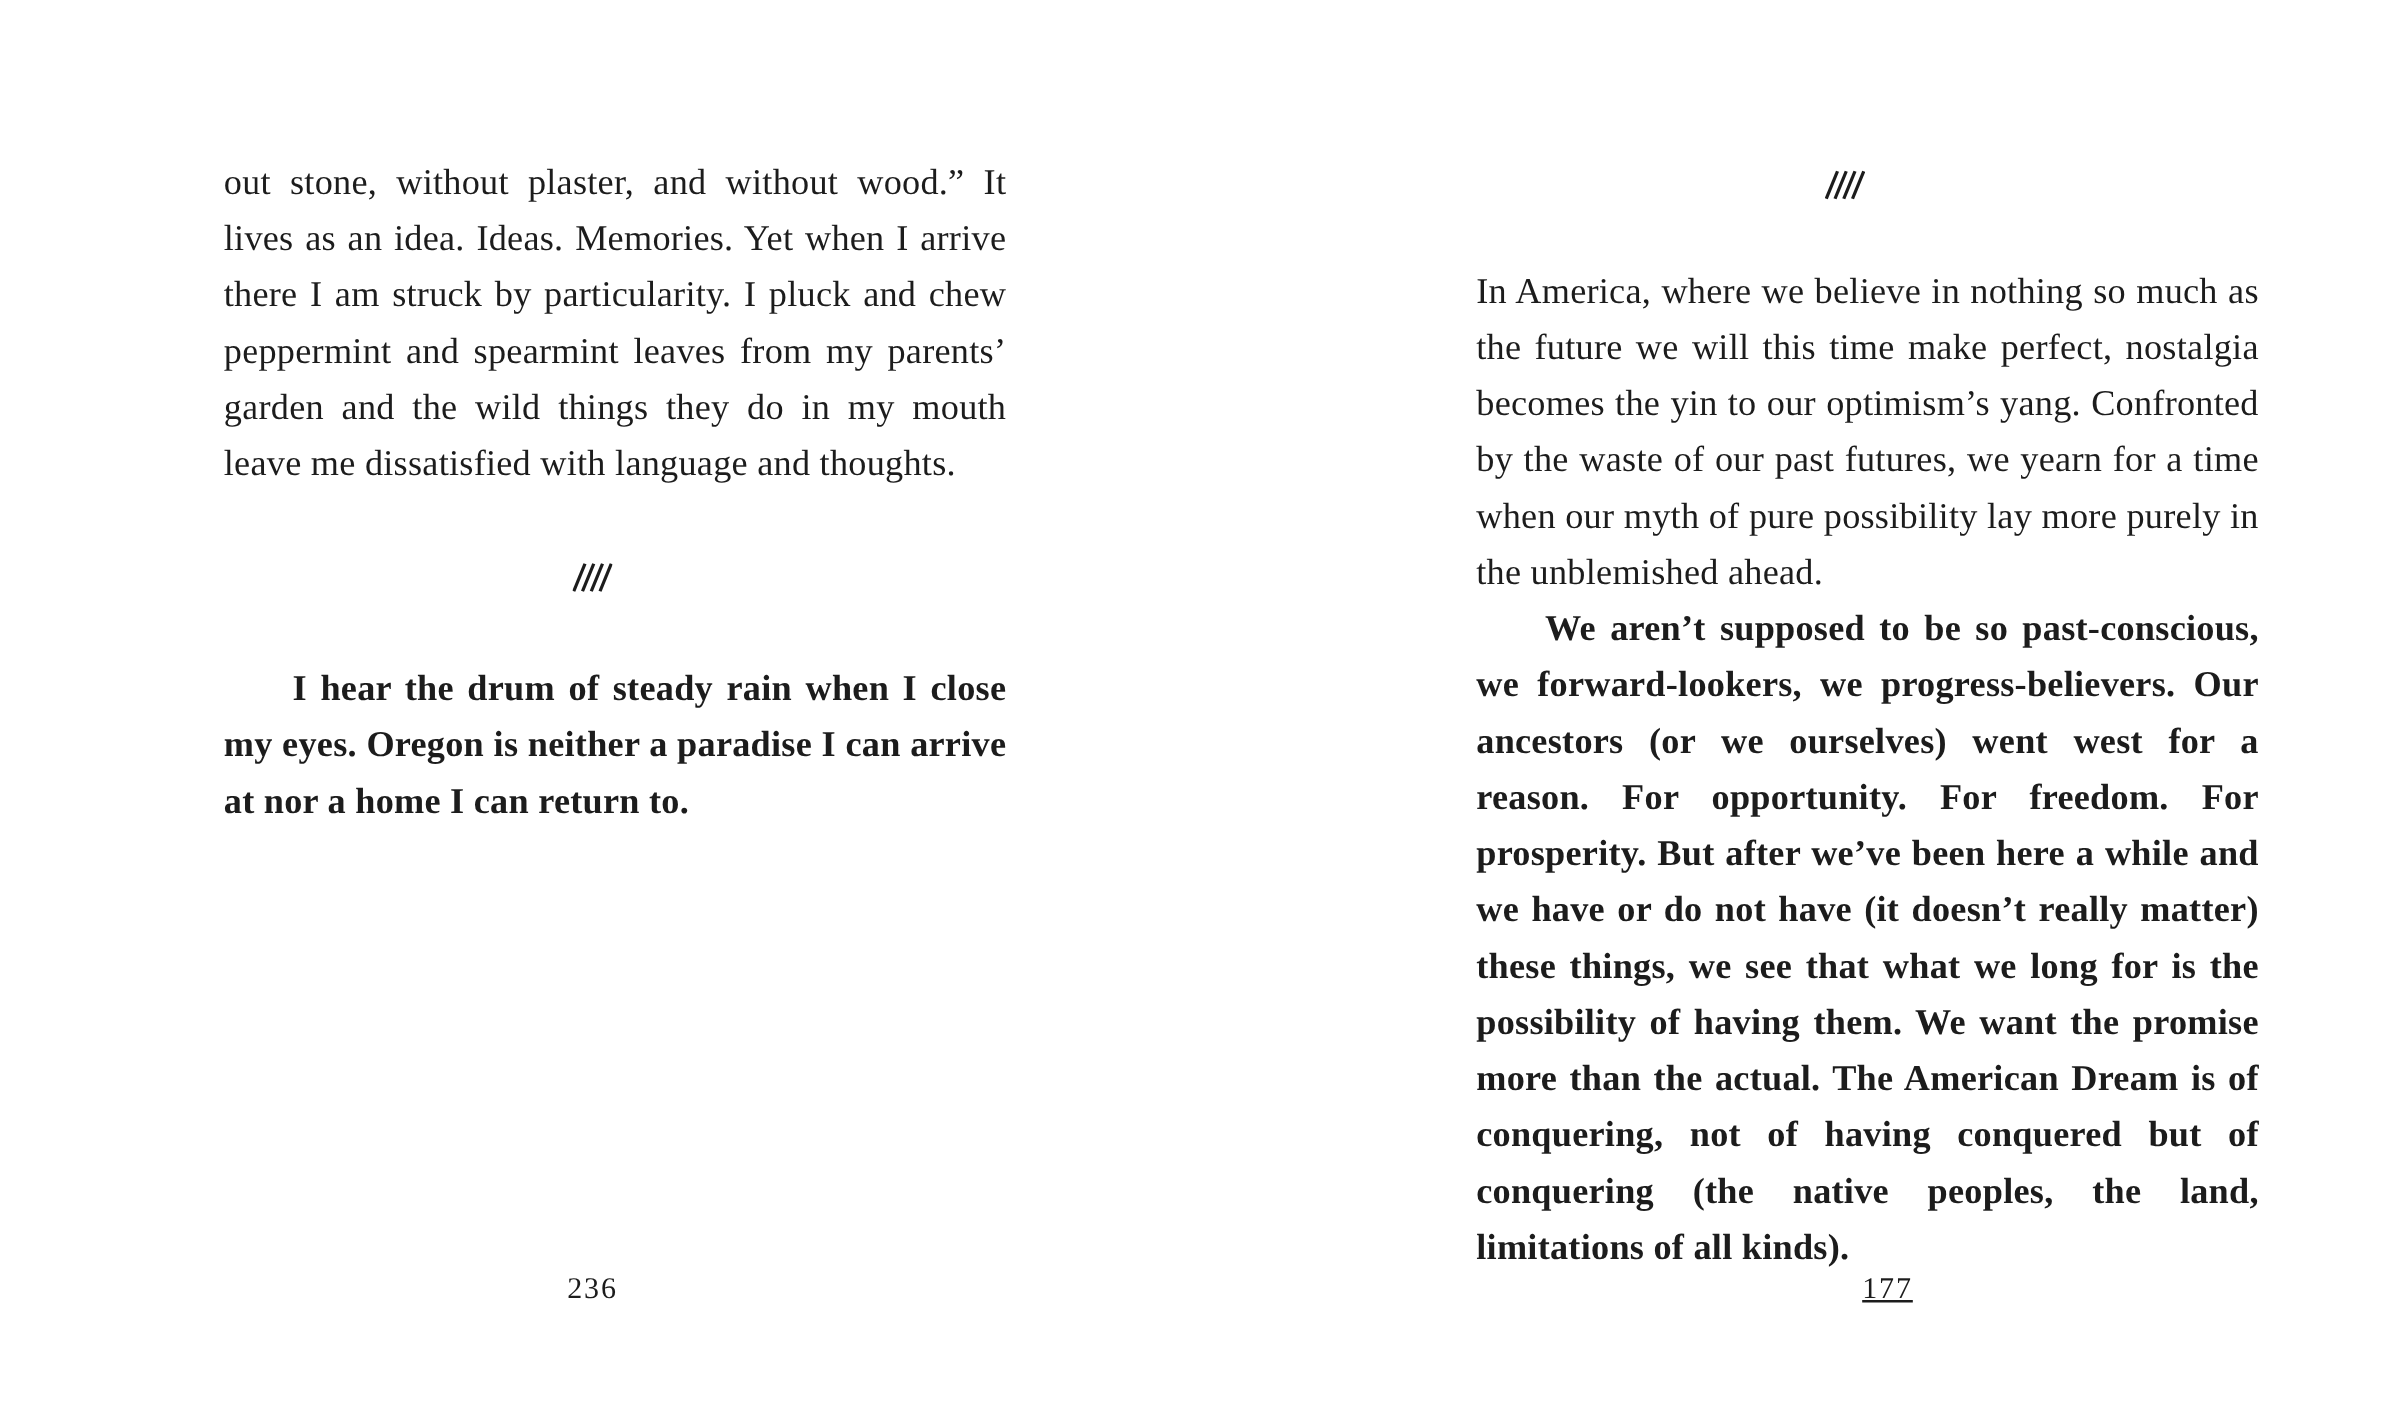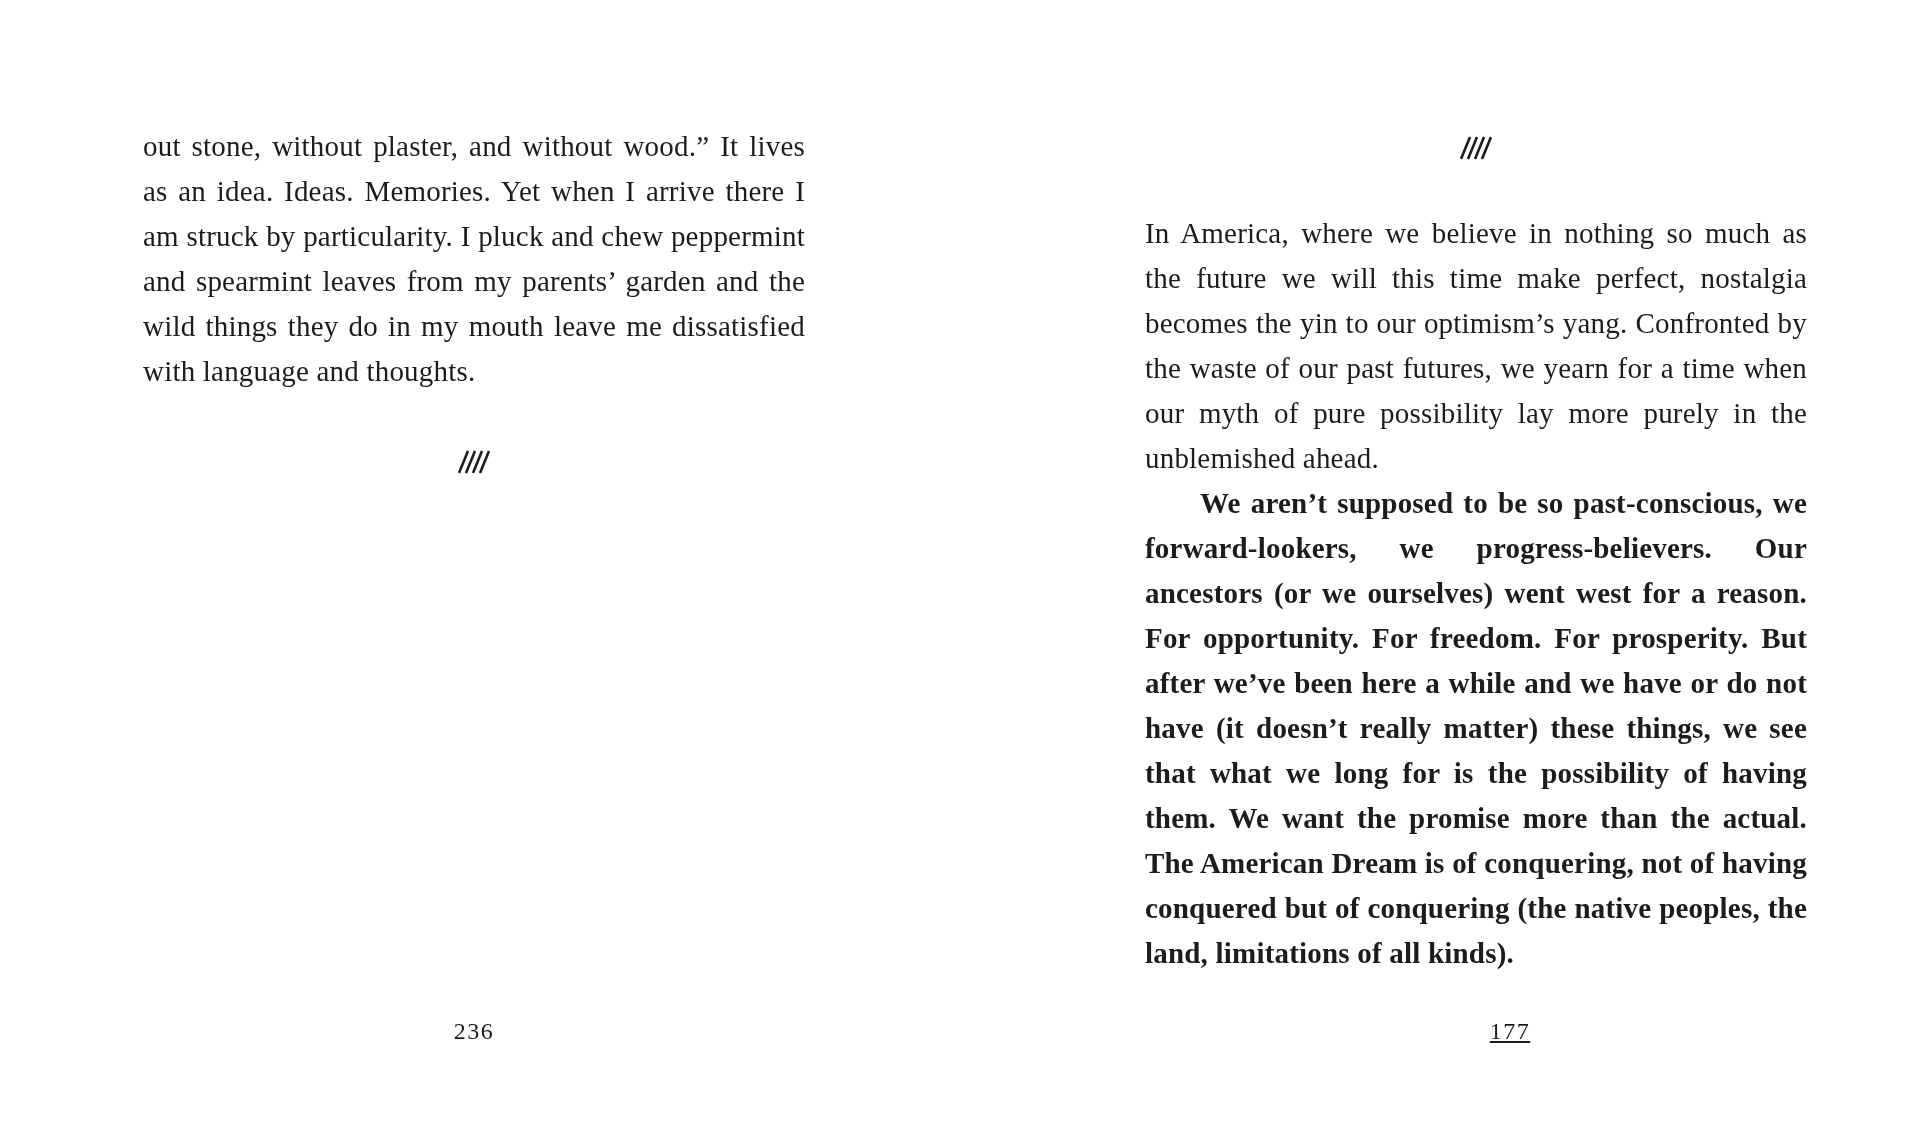--- a/index.html
+++ b/index.html
@@ -21,20 +21,21 @@
   }
   .page-left  { left: 143px; top: 124px; }
   .page-right { left: 1145px; top: 125px; }
 
   p.body-text {
     font-size: 29px;
     line-height: 45px;
     text-align: justify;
     text-align-last: left;
     letter-spacing: 0.2px;
+    margin-left: 36px;
   }
   p.indent { text-indent: 55px; font-weight: bold; }
 
   .ornament {
     height: 45px;
     display: flex;
     align-items: center;
     justify-content: center;
   }
   .page-left  .ornament { margin: 45px 0; }
@@ -65,20 +66,21 @@
         <line x1="1" y1="23" x2="10" y2="1"></line>
         <line x1="8" y1="23" x2="17" y2="1"></line>
         <line x1="15" y1="23" x2="24" y2="1"></line>
         <line x1="22" y1="23" x2="31" y2="1"></line>
       </g>
     </svg>
   </div>
 
 
 
+  <p class="body-text indent">I hear the drum of steady rain when I close my eyes. Oregon is neither a paradise I can arrive at nor a home I can return to.</p>
 </div>
 
 <div class="page page-right">
   <div class="ornament">
     <svg width="32" height="24" viewBox="0 0 32 24" aria-hidden="true">
       <g stroke="#1c1c1c" stroke-width="2.6" stroke-linecap="butt">
         <line x1="1" y1="23" x2="10" y2="1"></line>
         <line x1="8" y1="23" x2="17" y2="1"></line>
         <line x1="15" y1="23" x2="24" y2="1"></line>
         <line x1="22" y1="23" x2="31" y2="1"></line>

